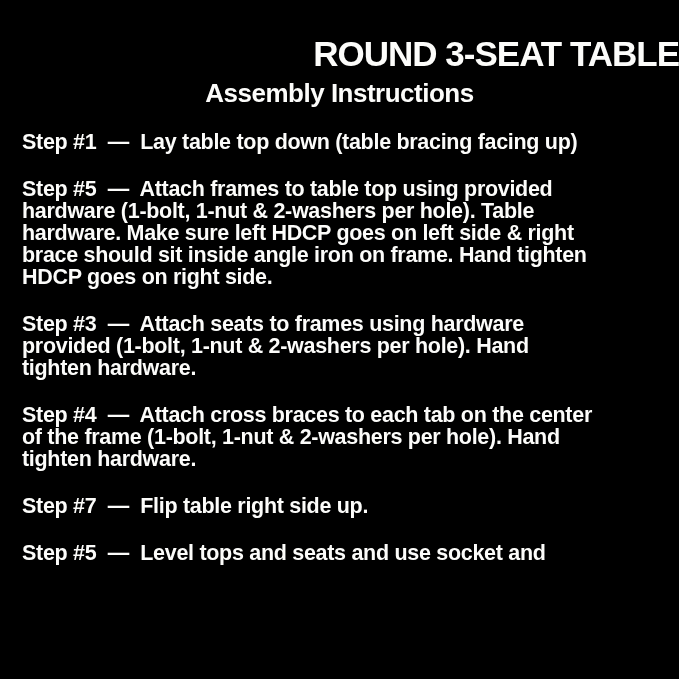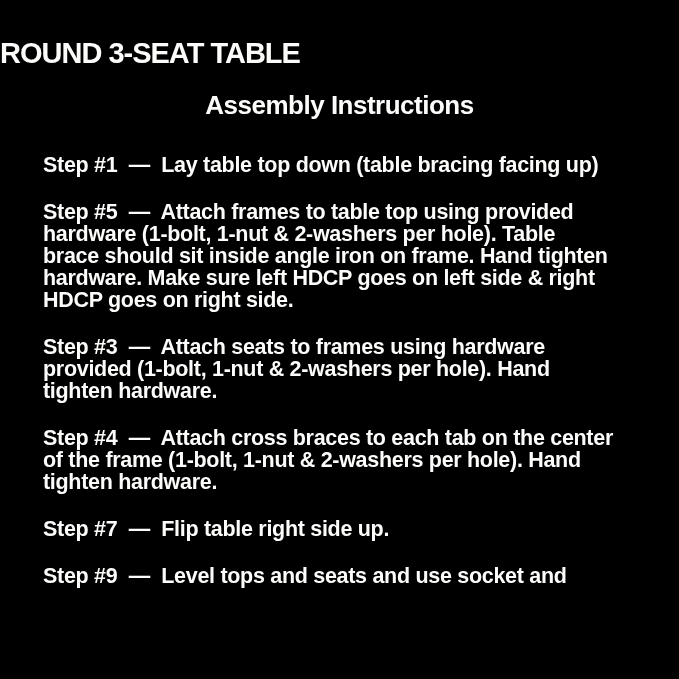--- a/index.html
+++ b/index.html
@@ -16,37 +16,37 @@
   .page {
     box-sizing: border-box;
     width: 679px;
     height: 679px;
     color: #fcfcfa;
     font-weight: 700;
     padding-top: 33px;
   }
   .title {
     margin: 0;
-    text-align: left;
-    font-size: 29px;
+    text-align: right;
+    font-size: 35px;
     line-height: 41px;
     letter-spacing: -1px;
     white-space: pre;
   }
   .subtitle {
-    margin: 16px;
+    margin: 4px;
     text-align: center;
     font-size: 26px;
     line-height: 31px;
     letter-spacing: -0.5px;
     white-space: pre;
   }
   .steps {
-    margin-top: 33px;
-    padding-left: 43px;
+    margin-top: 22px;
+    padding-left: 22px;
     padding-right: 26px;
     font-size: 21.5px;
     letter-spacing: -0.3px;
   }
   .step {
     margin: 0 0 25px 0;
   }
   .step-line {
     display: block;
     white-space: pre;
@@ -59,34 +59,34 @@
 <div class="page" style="color: rgb(252, 252, 250);">
   <h1 class="title">ROUND 3-SEAT TABLE</h1>
   <h2 class="subtitle">Assembly Instructions</h2>
   <main class="steps">
       <p class="step">
         <span class="step-line">Step #1  —  Lay table top down (table bracing facing up)</span>
       </p>
       <p class="step">
         <span class="step-line">Step #5  —  Attach frames to table top using provided</span>
         <span class="step-line">hardware (1-bolt, 1-nut &amp; 2-washers per hole). Table</span>
+        <span class="step-line">hardware. Make sure left HDCP goes on left side &amp; right</span>
         <span class="step-line">brace should sit inside angle iron on frame. Hand tighten</span>
-        <span class="step-line">hardware. Make sure left HDCP goes on left side &amp; right</span>
         <span class="step-line">HDCP goes on right side.</span>
       </p>
       <p class="step">
         <span class="step-line">Step #3  —  Attach seats to frames using hardware</span>
         <span class="step-line">provided (1-bolt, 1-nut &amp; 2-washers per hole). Hand</span>
         <span class="step-line">tighten hardware.</span>
       </p>
       <p class="step">
         <span class="step-line">Step #4  —  Attach cross braces to each tab on the center</span>
         <span class="step-line">of the frame (1-bolt, 1-nut &amp; 2-washers per hole). Hand</span>
         <span class="step-line">tighten hardware.</span>
       </p>
       <p class="step">
         <span class="step-line">Step #7  —  Flip table right side up.</span>
       </p>
       <p class="step">
-        <span class="step-line">Step #9  —  Level tops and seats and use socket and</span>
+        <span class="step-line">Step #5  —  Level tops and seats and use socket and</span>
       </p>
     </main>
 </div>
 
 </body></html>

